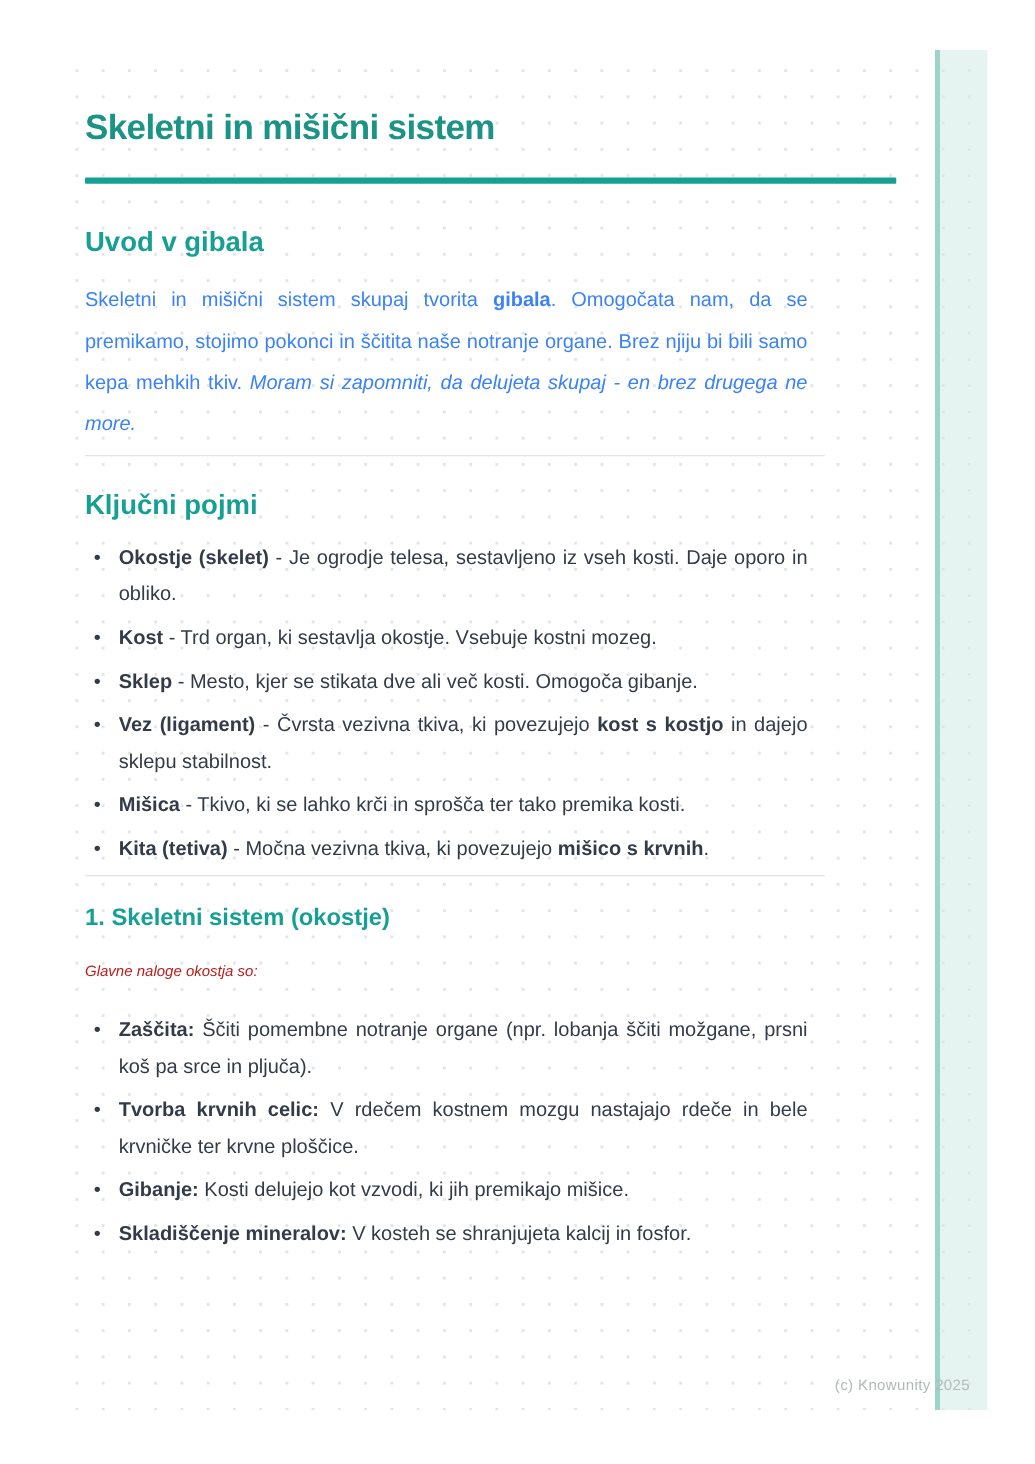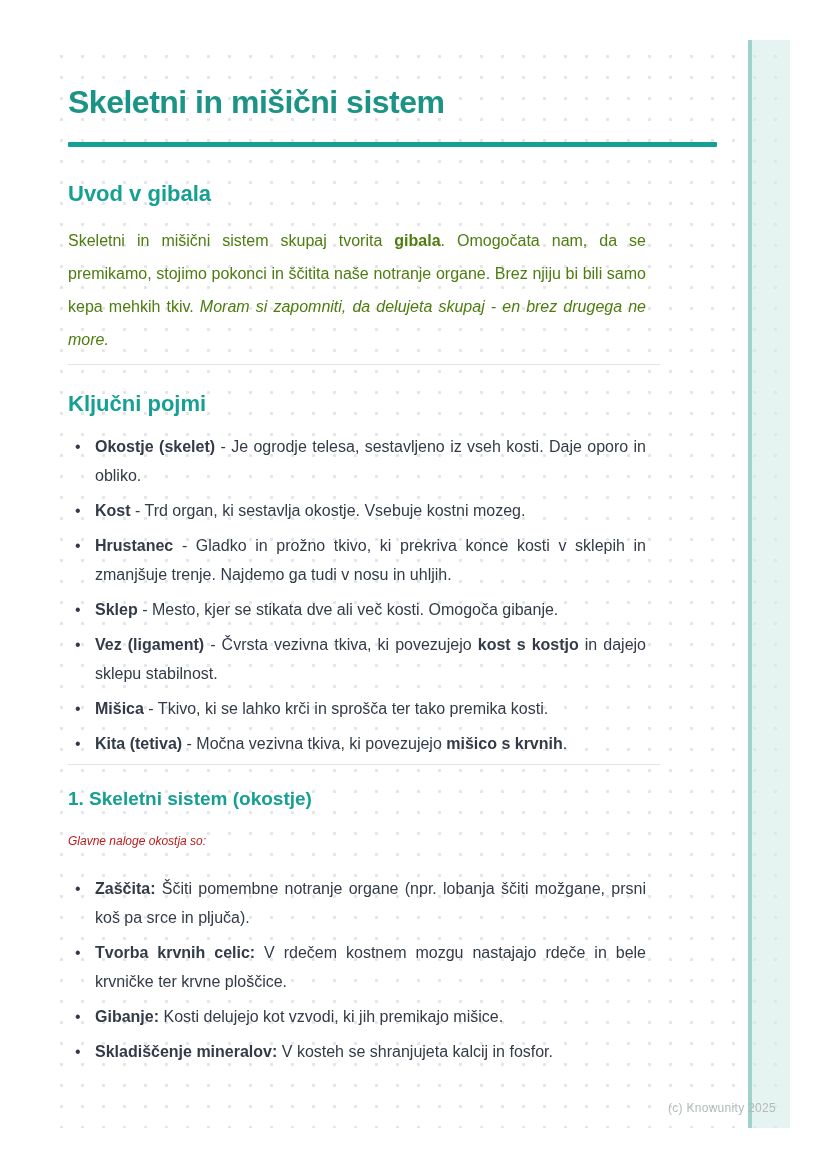--- a/index.html
+++ b/index.html
@@ -45,21 +45,21 @@
   .content {
     position: absolute;
     left: 68px;
     top: 0;
     width: 649px;
     z-index: 3;
     color: #333b48;
   }
   h1 {
     margin: 78px 0 16px 0;
-    font-size: 32px;
+    font-size: 28px;
     line-height: 48px;
     font-weight: 800;
     letter-spacing: -0.5px;
     color: var(--accent-dark, #1b9385);
   }
   .rule {
     margin-top: 12px;
     width: 649px;
     height: 5px;
     background: var(--accent, #16a195);
@@ -81,21 +81,21 @@
     font-weight: 700;
     color: var(--accent, #16a093);
     margin: 22px 0 0 0;
   }
   p.body-text {
     margin: 17px 0 0 0;
     width: 578px;
     font-size: 16px;
     line-height: 33px;
     text-align: justify;
-    color: #4d7c0f;
+    color: #3b82f6;
   }
   p.lead-text {
     margin: 16px 0 0 0;
     width: 578px;
     font-size: 12px;
     line-height: 29px;
     color: #b91c1c;
     font-style: italic;
   }
   hr.divider {
@@ -154,21 +154,20 @@
 
     <h2 class="h2-intro">Uvod v gibala</h2>
     <p class="body-text"><span>Skeletni in mišični sistem skupaj tvorita </span><strong>gibala</strong><span>. Omogočata nam, da se premikamo, stojimo pokonci in ščitita naše notranje organe. Brez njiju bi bili samo kepa mehkih tkiv. </span><em>Moram si zapomniti, da delujeta skupaj - en brez drugega ne more.</em></p>
 
     <hr class="divider">
 
     <h2 class="h2-terms">Ključni pojmi</h2>
     <ul class="term-list">
       <li><strong>Okostje (skelet)</strong><span> - Je ogrodje telesa, sestavljeno iz vseh kosti. Daje oporo in obliko.</span></li>
       <li><strong>Kost</strong><span> - Trd organ, ki sestavlja okostje. Vsebuje kostni mozeg.</span></li>
-      <li><strong>Hrustanec</strong><span> - Gladko in prožno tkivo, ki prekriva konce kosti v sklepih in zmanjšuje trenje. Najdemo ga tudi v nosu in uhljih.</span></li>
       <li><strong>Sklep</strong><span> - Mesto, kjer se stikata dve ali več kosti. Omogoča gibanje.</span></li>
       <li><strong>Vez (ligament)</strong><span> - Čvrsta vezivna tkiva, ki povezujejo </span><strong>kost s kostjo</strong><span> in dajejo sklepu stabilnost.</span></li>
       <li><strong>Mišica</strong><span> - Tkivo, ki se lahko krči in sprošča ter tako premika kosti.</span></li>
       <li><strong>Kita (tetiva)</strong><span> - Močna vezivna tkiva, ki povezujejo </span><strong>mišico s krvnih</strong><span>.</span></li>
     </ul>
 
     <hr class="divider divider-2">
 
     <h3>1. Skeletni sistem (okostje)</h3>
     <p class="lead-text">Glavne naloge okostja so:</p>

